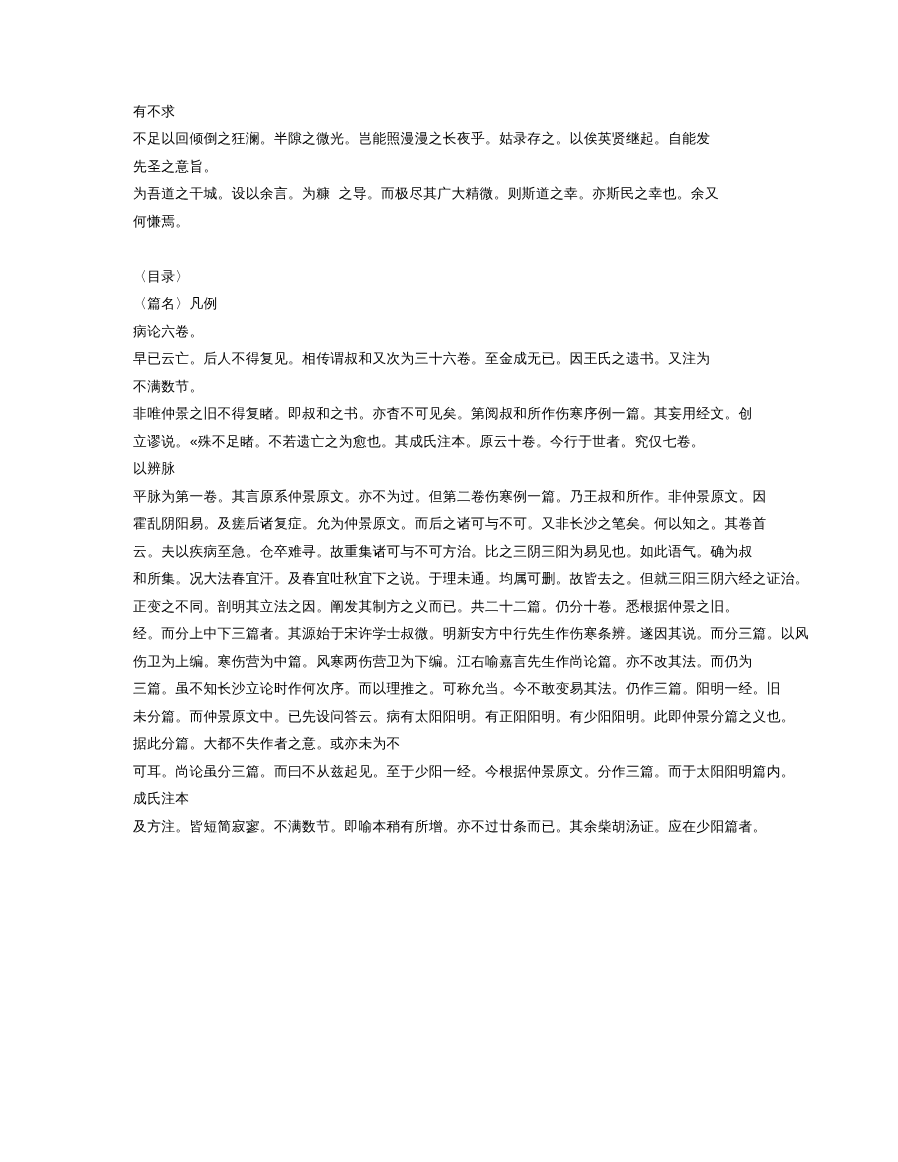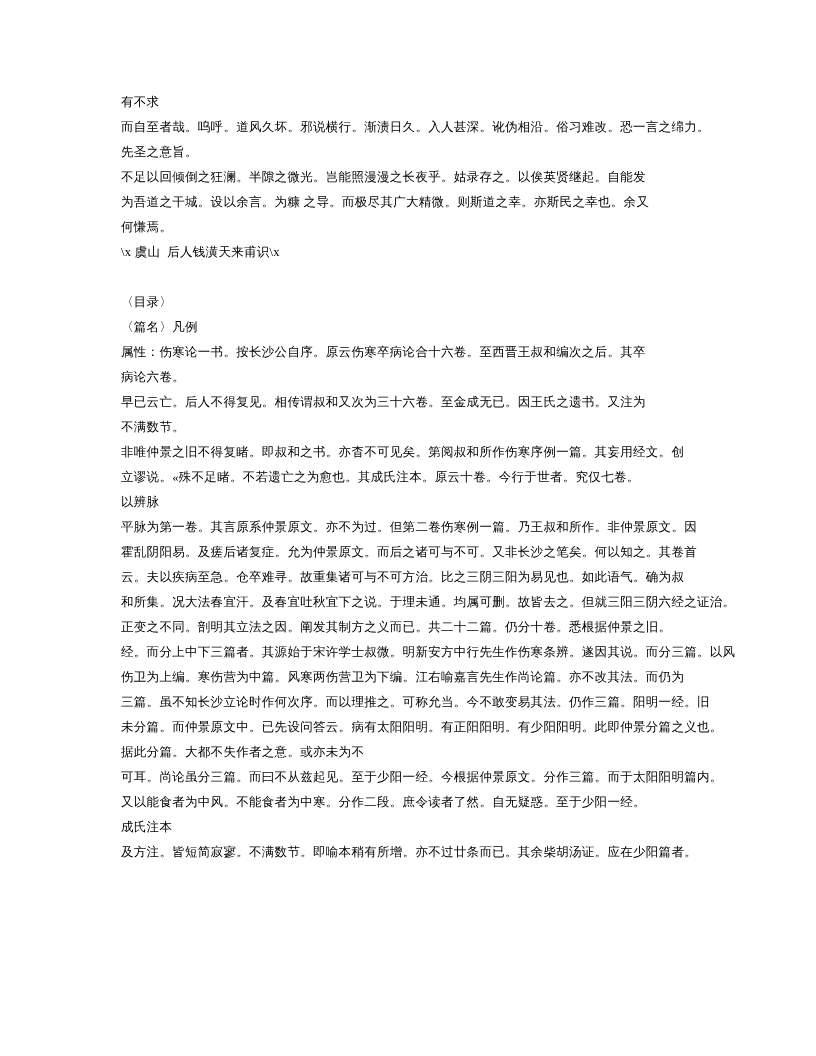--- a/index.html
+++ b/index.html
@@ -7,64 +7,60 @@
     padding: 0;
     background: #ffffff;
   }
   .page {
     position: relative;
     width: 816px;
     height: 1056px;
     box-sizing: border-box;
     background: #ffffff;
     color: #000000;
-    font-family: Liberation Serif, serif;
+    font-family: Liberation Mono, monospace;
     font-size: 12.5px;
     letter-spacing: 0.3px;
     padding: 90px 55px 0 121px;
     overflow: hidden;
   }
   .line {
     height: 25px;
     line-height: 25px;
     white-space: pre;
   }
 </style>
 </head>
 <body>
 
 <div class="page">
   <div>
       <div class="line">有不求</div>
-      <div class="line">而自至者哉。呜呼。道风久坏。邪说横行。渐渍日久。入人甚深。讹伪相沿。俗习难改。恐一言之绵力。</div>
+      <div class="line">不足以回倾倒之狂澜。半隙之微光。岂能照漫漫之长夜乎。姑录存之。以俟英贤继起。自能发</div>
       <div class="line">先圣之意旨。</div>
-      <div class="line">不足以回倾倒之狂澜。半隙之微光。岂能照漫漫之长夜乎。姑录存之。以俟英贤继起。自能发</div>
       <div class="line">为吾道之干城。设以余言。为糠 之导。而极尽其广大精微。则斯道之幸。亦斯民之幸也。余又</div>
       <div class="line">何慊焉。</div>
     </div>
-  <div class="line">\x 虞山  后人钱潢天来甫识\x</div>
   <div class="line"></div>
   <div class="line">〈目录〉</div>
   <div class="line">〈篇名〉凡例</div>
   <div>
-      <div class="line">属性：伤寒论一书。按长沙公自序。原云伤寒卒病论合十六卷。至西晋王叔和编次之后。其卒</div>
       <div class="line">病论六卷。</div>
       <div class="line">早已云亡。后人不得复见。相传谓叔和又次为三十六卷。至金成无已。因王氏之遗书。又注为</div>
       <div class="line">不满数节。</div>
       <div class="line">非唯仲景之旧不得复睹。即叔和之书。亦杳不可见矣。第阅叔和所作伤寒序例一篇。其妄用经文。创</div>
       <div class="line">立谬说。«殊不足睹。不若遗亡之为愈也。其成氏注本。原云十卷。今行于世者。究仅七卷。</div>
       <div class="line">以辨脉</div>
       <div class="line">平脉为第一卷。其言原系仲景原文。亦不为过。但第二卷伤寒例一篇。乃王叔和所作。非仲景原文。因</div>
       <div class="line">霍乱阴阳易。及瘥后诸复症。允为仲景原文。而后之诸可与不可。又非长沙之笔矣。何以知之。其卷首</div>
       <div class="line">云。夫以疾病至急。仓卒难寻。故重集诸可与不可方治。比之三阴三阳为易见也。如此语气。确为叔</div>
       <div class="line">和所集。况大法春宜汗。及春宜吐秋宜下之说。于理未通。均属可删。故皆去之。但就三阳三阴六经之证治。</div>
       <div class="line">正变之不同。剖明其立法之因。阐发其制方之义而已。共二十二篇。仍分十卷。悉根据仲景之旧。</div>
       <div class="line">经。而分上中下三篇者。其源始于宋许学士叔微。明新安方中行先生作伤寒条辨。遂因其说。而分三篇。以风</div>
       <div class="line">伤卫为上编。寒伤营为中篇。风寒两伤营卫为下编。江右喻嘉言先生作尚论篇。亦不改其法。而仍为</div>
       <div class="line">三篇。虽不知长沙立论时作何次序。而以理推之。可称允当。今不敢变易其法。仍作三篇。阳明一经。旧</div>
       <div class="line">未分篇。而仲景原文中。已先设问答云。病有太阳阳明。有正阳阳明。有少阳阳明。此即仲景分篇之义也。</div>
       <div class="line">据此分篇。大都不失作者之意。或亦未为不</div>
       <div class="line">可耳。尚论虽分三篇。而曰不从兹起见。至于少阳一经。今根据仲景原文。分作三篇。而于太阳阳明篇内。</div>
-      <div class="line">又以能食者为中风。不能食者为中寒。分作二段。庶令读者了然。自无疑惑。至于少阳一经。</div>
       <div class="line">成氏注本</div>
       <div class="line">及方注。皆短简寂寥。不满数节。即喻本稍有所增。亦不过廿条而已。其余柴胡汤证。应在少阳篇者。</div>
     </div>
 </div>
 
 </body></html>

